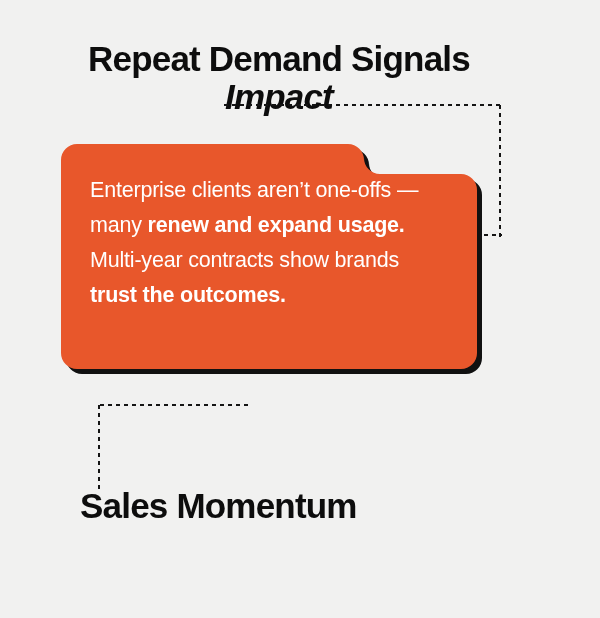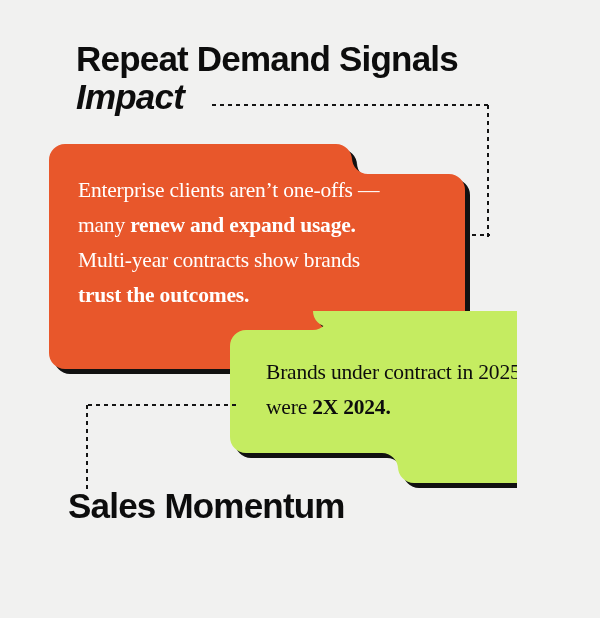--- a/index.html
+++ b/index.html
@@ -7,35 +7,36 @@
     width:600px; height:618px;
     background:#f1f1f0;
     font-family:"Liberation Sans", sans-serif;
     -webkit-font-smoothing:antialiased;
   }
   .canvas {
     position:relative;
     width:517px; height:618px;
     background:#f1f1f0;
     overflow:hidden;
+    margin-left:12px;
   }
 
   
   .heading {
     position:absolute;
     color:#0d0d0d;
     font-weight:700;
     letter-spacing:-0.8px;
     line-height:1.08;
     white-space:nowrap;
   }
   .heading-top { left:76px; top:40px; font-size:35px; }
   .heading-bottom { left:68px; top:487px; font-size:35px; }
   .heading .line { display:block; }
-  .heading .ital { font-style:italic; }
+  .heading .ital { font-style:italic;text-align:center; }
 
   
   .dot-h, .dot-v {
     position:absolute;
     background-image:radial-gradient(#141414 42%, rgba(0,0,0,0) 46%);
     background-repeat:repeat-x;
   }
   .dot-h { height:4px; background-size:8px 4px; background-position:0 0; }
   .dot-v {
     width:4px;
@@ -50,21 +51,20 @@
   .c1-h2 { left:462px;  top:233px; width:28px; }
 
   
   .c2-h  { left:86px;   top:403px; width:152px; }
   .c2-v  { left:85px;   top:403px; height:88px; }
 
   
   .card {
     position:absolute;
     filter:drop-shadow(5px 5px 0 #111111);
-    font-family:Liberation Serif, serif;
   }
   .card-body {
     position:relative;
     width:100%; height:100%;
   }
   .card-body svg { display:block; width:100%; height:100%; }
   .card-text {
     position:absolute;
     font-size:21.5px;
     line-height:35px;
@@ -113,30 +113,20 @@
     <div class="card-body">
       <svg viewBox="0 0 416 225" preserveAspectRatio="none" aria-hidden="true">
         <path d="M0,16 A16,16 0 0 1 16,0 L287,0 A16,16 0 0 1 303,16 L303,14 A16,16 0 0 0 319,30 L400,30 A16,16 0 0 1 416,46 L416,209 A16,16 0 0 1 400,225 L16,225 A16,16 0 0 1 0,209 Z" fill="#e8572b"></path>
       </svg>
       <div class="card-text">
         <span>Enterprise clients aren’t one-offs — many </span><b>renew and expand usage.</b><span> Multi-year contracts show brands </span><b>trust the outcomes.</b>
       </div>
     </div>
   </div>
 
-  <div class="card" id="card-green">
-    <div class="card-body">
-      <svg viewBox="0 0 328 172" preserveAspectRatio="none" aria-hidden="true">
-        <path d="M312,0 A16,16 0 0 1 328,16 L328,156 A16,16 0 0 1 312,172 L184,172 A16,16 0 0 1 168,156 L168,158 A16,16 0 0 0 152,142 L16,142 A16,16 0 0 1 0,126 L0,35 A16,16 0 0 1 16,19 L83,19 A16,16 0 0 0 99,3 L99,16 A16,16 0 0 1 83,0 Z" fill="#c5ec61"></path>
-      </svg>
-      <div class="card-text">
-        <span>Brands under contract in 2025 were </span><b>2X 2024.</b>
-      </div>
-    </div>
-  </div>
 
   <div class="dot-h c2-h"></div>
   <div class="dot-v c2-v"></div>
 
   <div class="heading heading-bottom">
     <span class="line">Sales Momentum</span>
   </div>
 
 </div>
 

